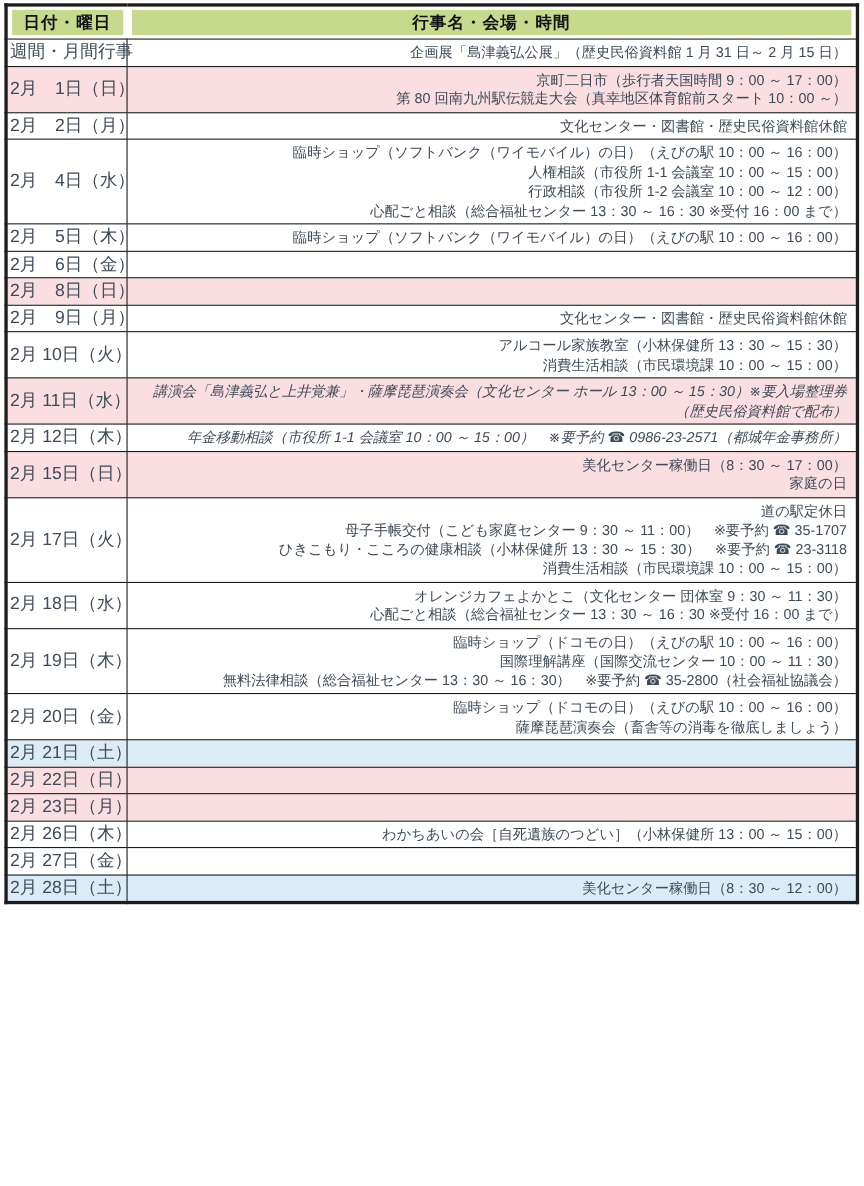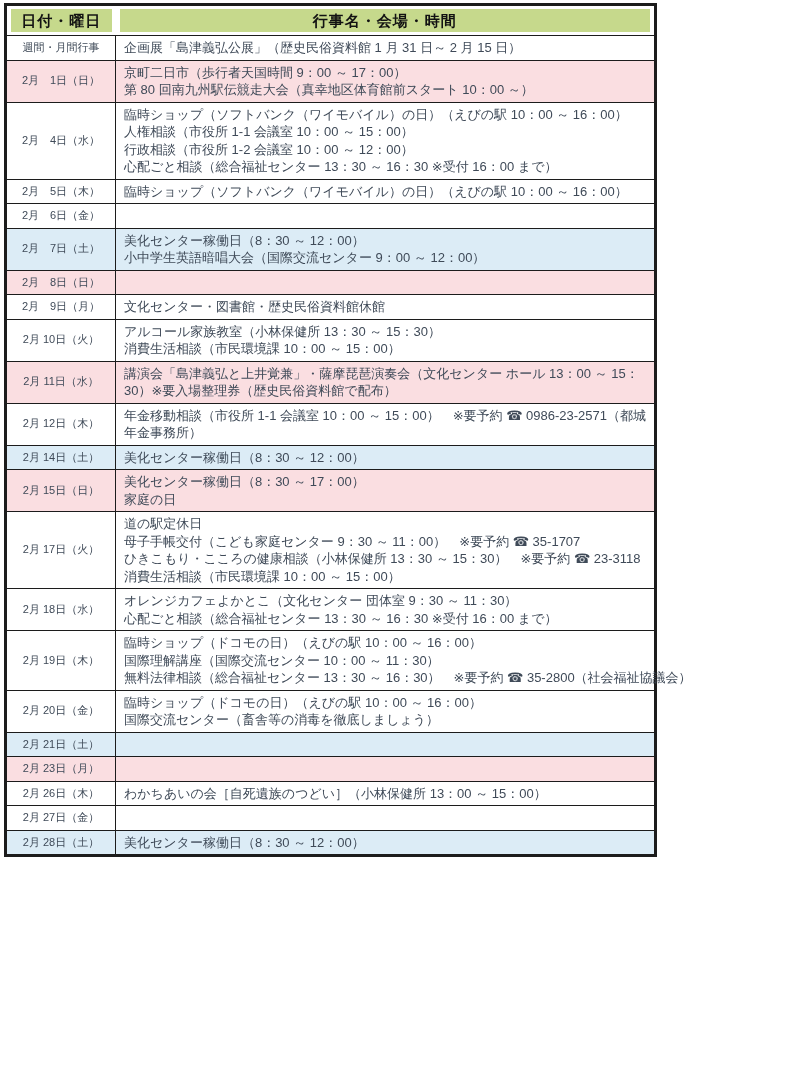--- a/index.html
+++ b/index.html
@@ -14,21 +14,21 @@
   *{box-sizing:border-box;}
   html,body{margin:0;padding:0;}
   body{
     width:785px;
     background:var(--page-bg);
     font-family:"Liberation Sans","DejaVu Sans",sans-serif;
   }
   table.cal{
     border-collapse:collapse;
     table-layout:fixed;
-    width:653px;
+    width:777px;
     margin:3px 4px;
     border:3px solid var(--border);
   }
   thead th{
     border:none;
     background:#ffffff;
     padding:3px 4px;
   }
   thead .hblock{
     display:block;
@@ -41,38 +41,39 @@
     text-align:center;
     letter-spacing:1px;
   }
   tbody td{
     border:1px solid var(--border);
     vertical-align:middle;
     background:#ffffff;
   }
   tbody td.date{
     text-align:center;
-    font-size:11px;
+    font-size:16px;
     color:var(--text);
     white-space:nowrap;
     padding:3px 2px;
     line-height:17.5px;
   }
   tbody td.events{
     padding:3px 8px;
     font-size:13px;
     color:var(--text);
+    text-align:right;
   }
   .line{
     line-height:17.5px;
     min-height:17.5px;
     white-space:nowrap;
     overflow:visible;
   }
-  .line.wrap{white-space:normal;}
+  .line.wrap{white-space:normal;font-style:italic;}
   tr.sunday td, tr.holiday td{background:var(--sunday-bg);}
   tr.saturday td{background:var(--saturday-bg);}
 </style>
 </head>
 <body>
 
 <table class="cal">
   <colgroup>
     <col style="width:110px">
     <col>
@@ -95,45 +96,44 @@
         </td>
       </tr>
       <tr class="row sunday">
         <td class="date">2月　1日（日）</td>
         <td class="events">
           <div class="line">京町二日市（歩行者天国時間 9：00 ～ 17：00）</div>
           <div class="line">第 80 回南九州駅伝競走大会（真幸地区体育館前スタート 10：00 ～）</div>
         </td>
       </tr>
       <tr class="row weekday">
+        <td class="date">2月　2日（月）</td>
+        <td class="events">
+          <div class="line">文化センター・図書館・歴史民俗資料館休館</div>
+        </td>
+      </tr>
+      <tr class="row weekday">
         <td class="date">2月　4日（水）</td>
         <td class="events">
           <div class="line">臨時ショップ（ソフトバンク（ワイモバイル）の日）（えびの駅 10：00 ～ 16：00）</div>
           <div class="line">人権相談（市役所 1-1 会議室 10：00 ～ 15：00）</div>
           <div class="line">行政相談（市役所 1-2 会議室 10：00 ～ 12：00）</div>
           <div class="line">心配ごと相談（総合福祉センター 13：30 ～ 16：30 ※受付 16：00 まで）</div>
         </td>
       </tr>
       <tr class="row weekday">
         <td class="date">2月　5日（木）</td>
         <td class="events">
           <div class="line">臨時ショップ（ソフトバンク（ワイモバイル）の日）（えびの駅 10：00 ～ 16：00）</div>
         </td>
       </tr>
       <tr class="row weekday">
         <td class="date">2月　6日（金）</td>
         <td class="events"></td>
       </tr>
-      <tr class="row saturday">
-        <td class="date">2月　7日（土）</td>
-        <td class="events">
-          <div class="line">美化センター稼働日（8：30 ～ 12：00）</div>
-          <div class="line">小中学生英語暗唱大会（国際交流センター 9：00 ～ 12：00）</div>
-        </td>
-      </tr>
       <tr class="row sunday">
         <td class="date">2月　8日（日）</td>
         <td class="events"></td>
       </tr>
       <tr class="row weekday">
         <td class="date">2月　9日（月）</td>
         <td class="events">
           <div class="line">文化センター・図書館・歴史民俗資料館休館</div>
         </td>
       </tr>
@@ -147,26 +147,20 @@
       <tr class="row holiday">
         <td class="date">2月 11日（水）</td>
         <td class="events">
           <div class="line wrap">講演会「島津義弘と上井覚兼」・薩摩琵琶演奏会（文化センター ホール 13：00 ～ 15：30）※要入場整理券（歴史民俗資料館で配布）</div>
         </td>
       </tr>
       <tr class="row weekday">
         <td class="date">2月 12日（木）</td>
         <td class="events">
           <div class="line wrap">年金移動相談（市役所 1-1 会議室 10：00 ～ 15：00）　※要予約 ☎ 0986-23-2571（都城年金事務所）</div>
-        </td>
-      </tr>
-      <tr class="row saturday">
-        <td class="date">2月 14日（土）</td>
-        <td class="events">
-          <div class="line">美化センター稼働日（8：30 ～ 12：00）</div>
         </td>
       </tr>
       <tr class="row sunday">
         <td class="date">2月 15日（日）</td>
         <td class="events">
           <div class="line">美化センター稼働日（8：30 ～ 17：00）</div>
           <div class="line">家庭の日</div>
         </td>
       </tr>
       <tr class="row weekday">
@@ -190,25 +184,29 @@
         <td class="events">
           <div class="line">臨時ショップ（ドコモの日）（えびの駅 10：00 ～ 16：00）</div>
           <div class="line">国際理解講座（国際交流センター 10：00 ～ 11：30）</div>
           <div class="line">無料法律相談（総合福祉センター 13：30 ～ 16：30）　※要予約 ☎ 35-2800（社会福祉協議会）</div>
         </td>
       </tr>
       <tr class="row weekday">
         <td class="date">2月 20日（金）</td>
         <td class="events">
           <div class="line">臨時ショップ（ドコモの日）（えびの駅 10：00 ～ 16：00）</div>
-          <div class="line">国際交流センター（畜舎等の消毒を徹底しましょう）</div>
+          <div class="line">薩摩琵琶演奏会（畜舎等の消毒を徹底しましょう）</div>
         </td>
       </tr>
       <tr class="row saturday">
         <td class="date">2月 21日（土）</td>
+        <td class="events"></td>
+      </tr>
+      <tr class="row sunday">
+        <td class="date">2月 22日（日）</td>
         <td class="events"></td>
       </tr>
       <tr class="row holiday">
         <td class="date">2月 23日（月）</td>
         <td class="events"></td>
       </tr>
       <tr class="row weekday">
         <td class="date">2月 26日（木）</td>
         <td class="events">
           <div class="line">わかちあいの会［自死遺族のつどい］（小林保健所 13：00 ～ 15：00）</div>

